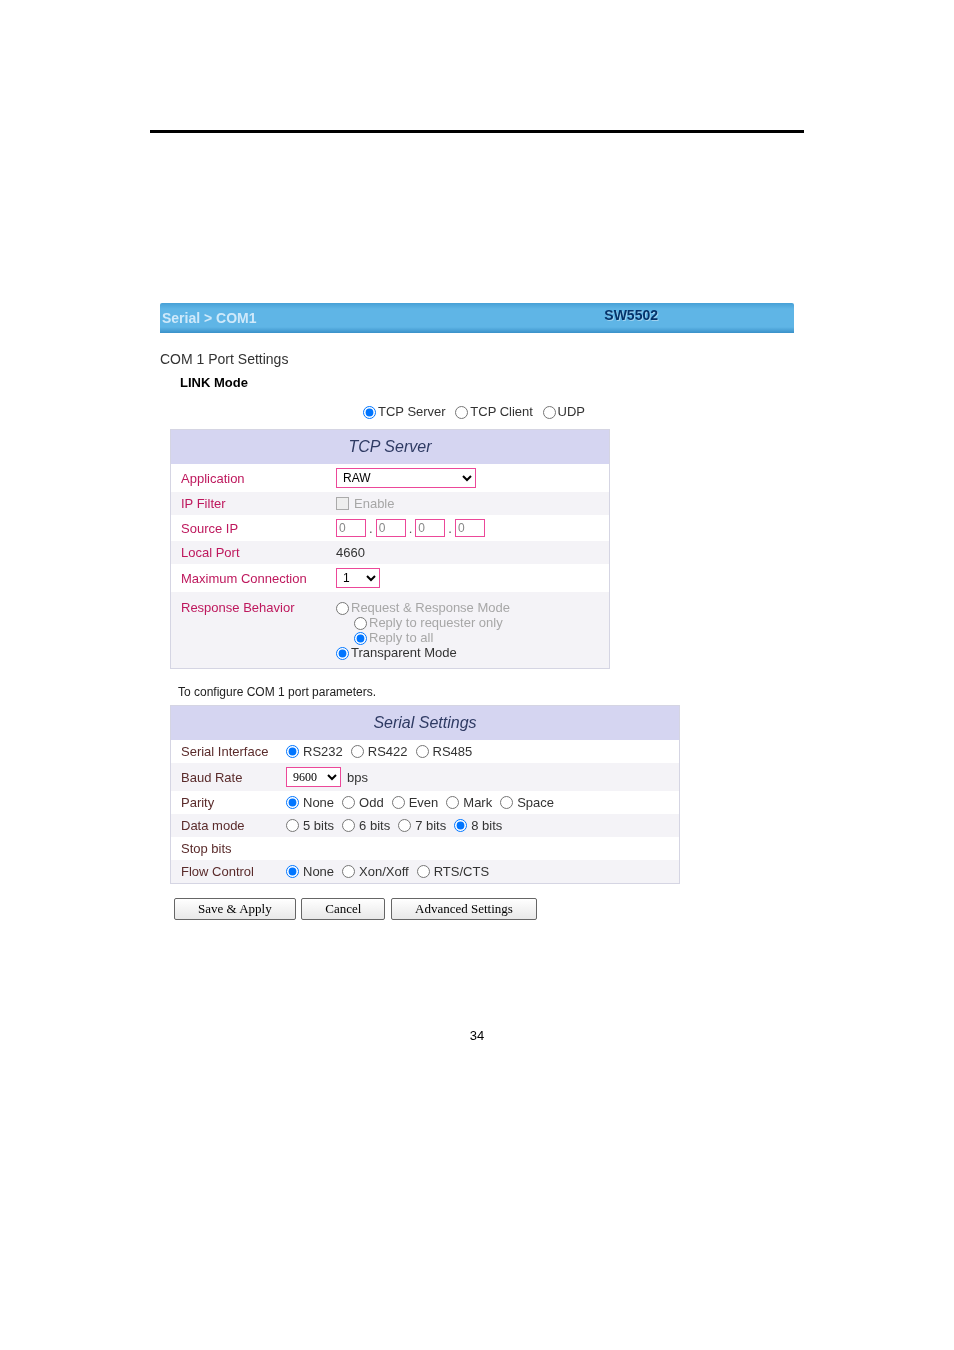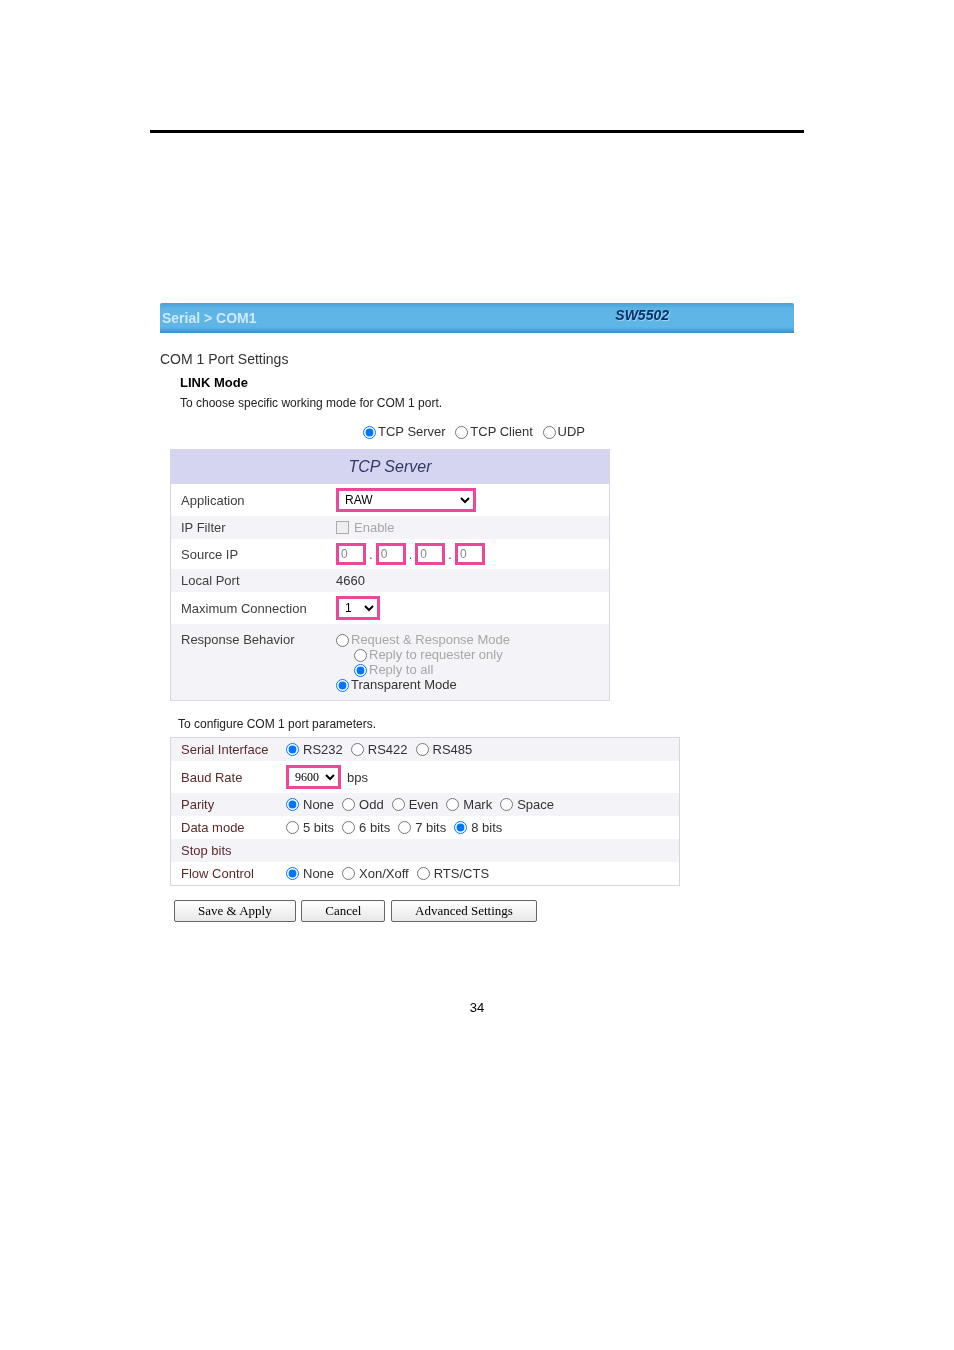--- a/index.html
+++ b/index.html
@@ -14,21 +14,21 @@
     }
     
     .top-rule {
       margin: 130px 150px 0 150px;
       border-top: 3px solid #000;
       height: 0;
     }
     .page-number {
       text-align: center;
       font-size: 13px;
-      margin-top: 78px;
+      margin-top: 108px;
       margin-bottom: 40px;
     }
     .content {
       margin: 170px 160px 0 160px;
     }
     
     .titlebar {
       position: relative;
       background: linear-gradient(#47a0d6, #5fb5e6 20%, #5fb5e6 80%, #3a91c9);
       height: 30px;
@@ -38,24 +38,23 @@
       align-items: center;
       padding: 0 2px;
       font-size: 14px;
       font-weight: bold;
     }
     .titlebar .breadcrumb {
       color: #cfe9fa;
     }
     .titlebar .device {
       position: absolute;
-      right: 125px;
+      right: 136px;
       top: 4px;
       color: #05336a;
-      font-style: italic;
       font-weight: bold;
       text-shadow: 1px 1px 0 rgba(255,255,255,.4);
     }
     .section-title {
       font-size: 14px;
       margin: 18px 0 8px 0;
       color: #333;
     }
     .indent { margin-left: 20px; }
     .subhead {
@@ -90,30 +89,30 @@
       padding: 8px 0;
     }
     .row {
       display: flex;
       align-items: center;
       padding: 4px 10px;
       font-size: 13px;
     }
     .row:nth-child(odd).striped { background: #f4f3f7; }
     .row:nth-child(even).striped { background: #fff; }
-    .panel-tcp .row .label { width: 155px; color: #404040; }
+    .panel-tcp .row .label { width: 155px; color: #be185d; }
     .panel-serial .row .label { width: 105px; color: #5a2b2b; }
     .row .value { flex: 1; color: #333; display:flex; align-items:center; flex-wrap:wrap; gap:2px; }
     .row.tall { align-items: flex-start; padding-top:8px; padding-bottom:8px; }
     .row.tall .value { display:block; }
     select, input[type="text"] {
       font-family: inherit;
       font-size: 12px;
       padding: 1px 2px;
-      border: 3px solid #ec4899;
+      border: 1px solid #ec4899;
       background: #fff;
     }
     .select-app { width: 140px; }
     .ip-box { width: 30px; text-align:left; margin-right:0; color:#888; }
     .ip-sep { padding: 0 1px; color:#555; }
     .select-conn { width: 44px; }
     .select-baud { width: 55px; font-family: Liberation Serif, serif; }
 
     .checkbox-disabled {
       display: inline-block;
@@ -153,21 +152,20 @@
 
   <div class="titlebar">
     <span class="breadcrumb">Serial &gt; COM1</span>
     <span class="device">SW5502</span>
   </div>
 
   <div class="section-title">COM 1 Port Settings</div>
 
   <div class="indent">
     <div class="subhead">LINK Mode</div>
-    <div class="helper">To choose specific working mode for COM 1 port.</div>
   </div>
 
   <div class="mode-row">
     <input type="radio" checked="" style=""><span class="val-label">TCP Server</span>
     <input type="radio" style=""><span class="val-label">TCP Client</span>
     <input type="radio" style=""><span class="val-label">UDP</span>
   </div>
 
   <div class="panel panel-tcp">
     <div class="panel-head">TCP Server</div>
@@ -223,20 +221,21 @@
         <div class="sub-indent"><input type="radio" style=""><span class="dim">Reply to requester only</span></div>
         <div class="sub-indent"><input type="radio" checked="" style=""><span class="dim">Reply to all</span></div>
         <div><input type="radio" checked="" style=""><span>Transparent Mode</span></div>
       </div>
     </div>
   </div>
 
   <div class="helper2">To configure COM 1 port parameters.</div>
 
   <div class="panel panel-serial">
+    <div class="panel-head">Serial Settings</div>
 
     <div class="row striped">
       <div class="label">Serial Interface</div>
       <div class="value">
         <input type="radio" checked="" style="">
           <span class="val-label">RS232</span>
         <input type="radio" style="">
           <span class="val-label">RS422</span>
         <input type="radio" style="">
           <span class="val-label">RS485</span>

